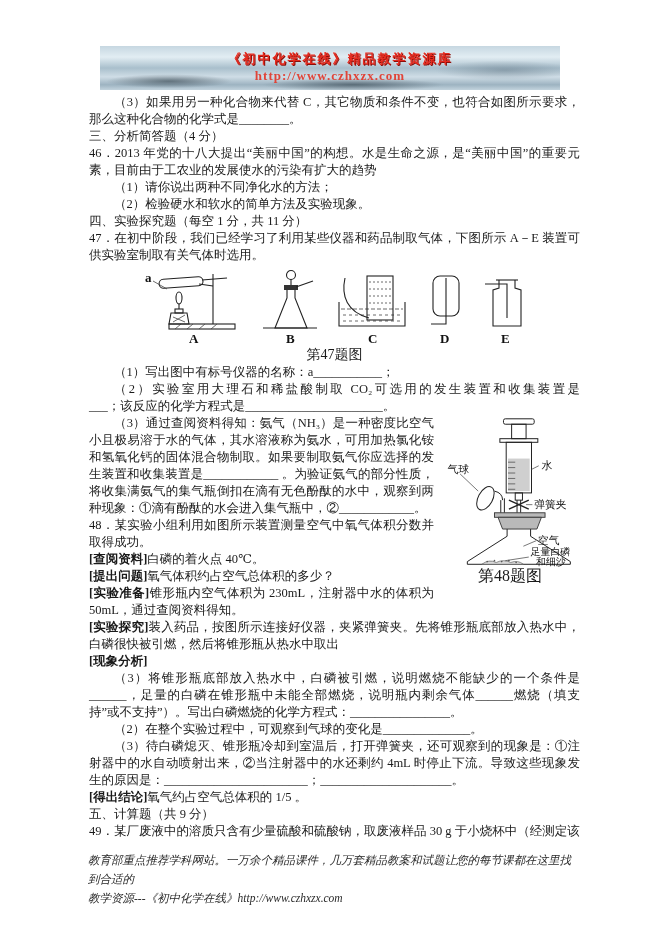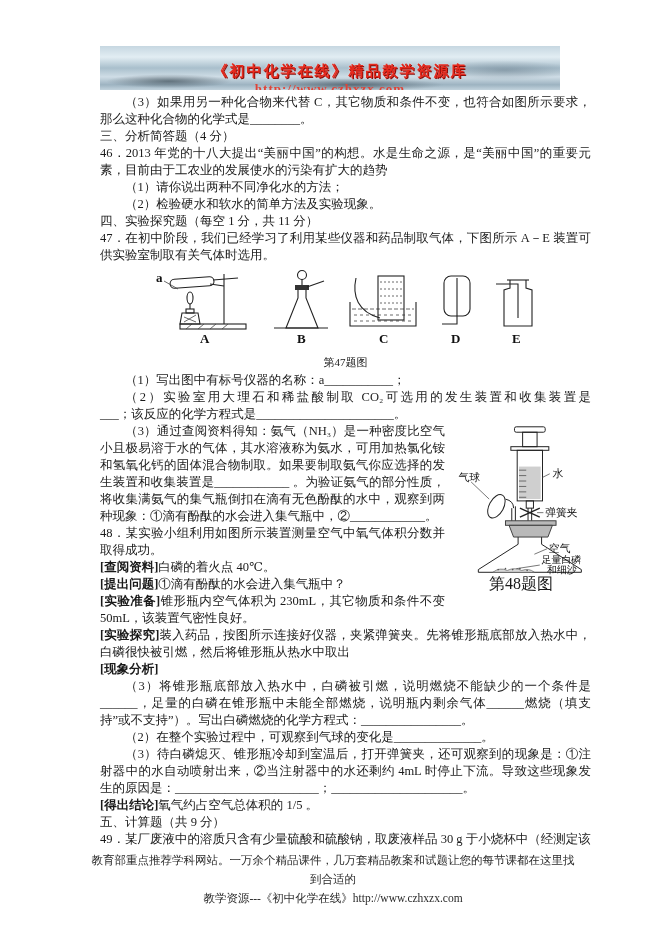--- a/index.html
+++ b/index.html
@@ -7,50 +7,50 @@
   #page { position:relative; width:661px; height:935px; background:#ffffff; overflow:hidden; }
 
   
   .banner { position:absolute; left:100px; top:46px; width:460px; height:44px; overflow:hidden; text-align:center;
     background:
       radial-gradient(ellipse 90px 10px at 15% 80%, rgba(45,60,70,.60), rgba(45,60,70,0) 70%),
       radial-gradient(ellipse 130px 9px at 55% 88%, rgba(35,50,60,.55), rgba(35,50,60,0) 70%),
       radial-gradient(ellipse 100px 14px at 88% 55%, rgba(90,110,125,.45), rgba(90,110,125,0) 70%),
       linear-gradient(180deg,#c6d7e1 0%,#e2edf3 25%,#a9bfcc 50%,#cfdde6 70%,#9db3c1 88%,#c2d3dd 100%);
   }
-  .banner-title { margin-top:16px; font-size:15px; font-weight:bold; color:#e62a1e; letter-spacing:2px;
+  .banner-title { margin-top:4px; font-size:13px; font-weight:bold; color:#e62a1e; letter-spacing:2px;
     text-shadow:1px 1px 0 #8a0f0a, 0 0 2px rgba(255,255,255,.65);padding-left:20px; }
   .banner-url { font-size:13px; font-weight:bold; color:#e04438; letter-spacing:1px; margin-top:0; }
 
   
-  .content { position:absolute; left:100px; top:94px; width:491px; font-size:12.5px; line-height:17px; }
+  .content { position:absolute; left:89px; top:94px; width:491px; font-size:12.5px; line-height:17px; }
   .content p { margin:0; }
   .ind { text-indent:25px; }
   .just { text-align:justify; }
   .justfull { text-align:justify; text-align-last:justify; }
   b { font-weight:bold; }
 
   
   .fig47 { padding:4px 0 1px 0; }
   .fig47-row { display:flex; justify-content:center; align-items:flex-end; gap:16px; }
-  .fig47-cap { text-align:center; font-size:11px; margin-top:8px; }
+  .fig47-cap { text-align:center; font-size:14px; margin-top:0px; }
   svg { display:block; }
   .ln { fill:none; stroke:#222; stroke-width:1.1; }
   .thin { fill:none; stroke:#444; stroke-width:0.8; }
   .letter { font-family:"Liberation Serif",serif; font-size:13px; font-weight:bold; fill:#111; }
   .slab { font-family:"Liberation Serif",serif; font-size:12px; fill:#111; }
   .slab-sm { font-family:"Liberation Serif",serif; font-size:11px; fill:#111; }
 
   
   .fig48 { float:right; width:140px; margin:2px 0 2px 6px; }
   .fig48-cap { text-align:center; font-size:16px; }
 
   
   .footer { position:absolute; left:88px; top:851px; width:490px; font-size:11.5px; line-height:19px;
-    color:#2a2a2a;text-align:center; }
+    font-style:italic; color:#2a2a2a; }
 </style>
 </head>
 <body>
 
 <div id="page">
 
   <div class="banner">
     <div class="banner-title">《初中化学在线》精品教学资源库</div>
     <div class="banner-url">http://www.czhxzx.com</div>
   </div>
@@ -194,22 +194,22 @@
         <text class="slab" x="108" y="141">空气</text>
         <text class="slab-sm" x="100" y="153">足量白磷</text>
         <text class="slab-sm" x="106" y="164">和细沙</text>
       </svg>
       <div class="fig48-cap">第48题图</div>
     </div>
 
     <p class="ind just">（3）通过查阅资料得知：氨气（NH₃）是一种密度比空气小且极易溶于水的气体，其水溶液称为氨水，可用加热氯化铵和氢氧化钙的固体混合物制取。如果要制取氨气你应选择的发生装置和收集装置是____________ 。为验证氨气的部分性质，将收集满氨气的集气瓶倒扣在滴有无色酚酞的水中，观察到两种现象：①滴有酚酞的水会进入集气瓶中，②____________。</p>
     <p class="just">48．某实验小组利用如图所示装置测量空气中氧气体积分数并取得成功。</p>
     <p><b>[查阅资料]</b><span>白磷的着火点 40℃。</span></p>
-    <p><b>[提出问题]</b><span>①滴有酚酞的水会进入集气瓶中？</span></p>
-    <p class="just"><b>[实验准备]</b><span>锥形瓶内空气体积为 230mL，其它物质和条件不变 50mL，该装置气密性良好。</span></p>
+    <p><b>[提出问题]</b><span>氧气体积约占空气总体积的多少？</span></p>
+    <p class="just"><b>[实验准备]</b><span>锥形瓶内空气体积为 230mL，注射器中水的体积为 50mL，通过查阅资料得知。</span></p>
     <p class="just"><b>[实验探究]</b><span>装入药品，按图所示连接好仪器，夹紧弹簧夹。先将锥形瓶底部放入热水中，白磷很快被引燃，然后将锥形瓶从热水中取出</span></p>
     <p><b>[现象分析]</b></p>
     <p class="ind just">（3）将锥形瓶底部放入热水中，白磷被引燃，说明燃烧不能缺少的一个条件是______，足量的白磷在锥形瓶中未能全部燃烧，说明瓶内剩余气体______燃烧（填支持”或不支持”）。写出白磷燃烧的化学方程式：________________。</p>
     <p class="ind">（2）在整个实验过程中，可观察到气球的变化是______________。</p>
     <p class="ind just">（3）待白磷熄灭、锥形瓶冷却到室温后，打开弹簧夹，还可观察到的现象是：①注射器中的水自动喷射出来，②当注射器中的水还剩约 4mL 时停止下流。导致这些现象发生的原因是：_______________________；_____________________。</p>
     <p><b>[得出结论]</b><span>氧气约占空气总体积的 1/5 。</span></p>
     <p>五、计算题（共 9 分）</p>
     <p class="just">49．某厂废液中的溶质只含有少量硫酸和硫酸钠，取废液样品 30 g 于小烧杯中（经测定该</p>
   </div>
 

